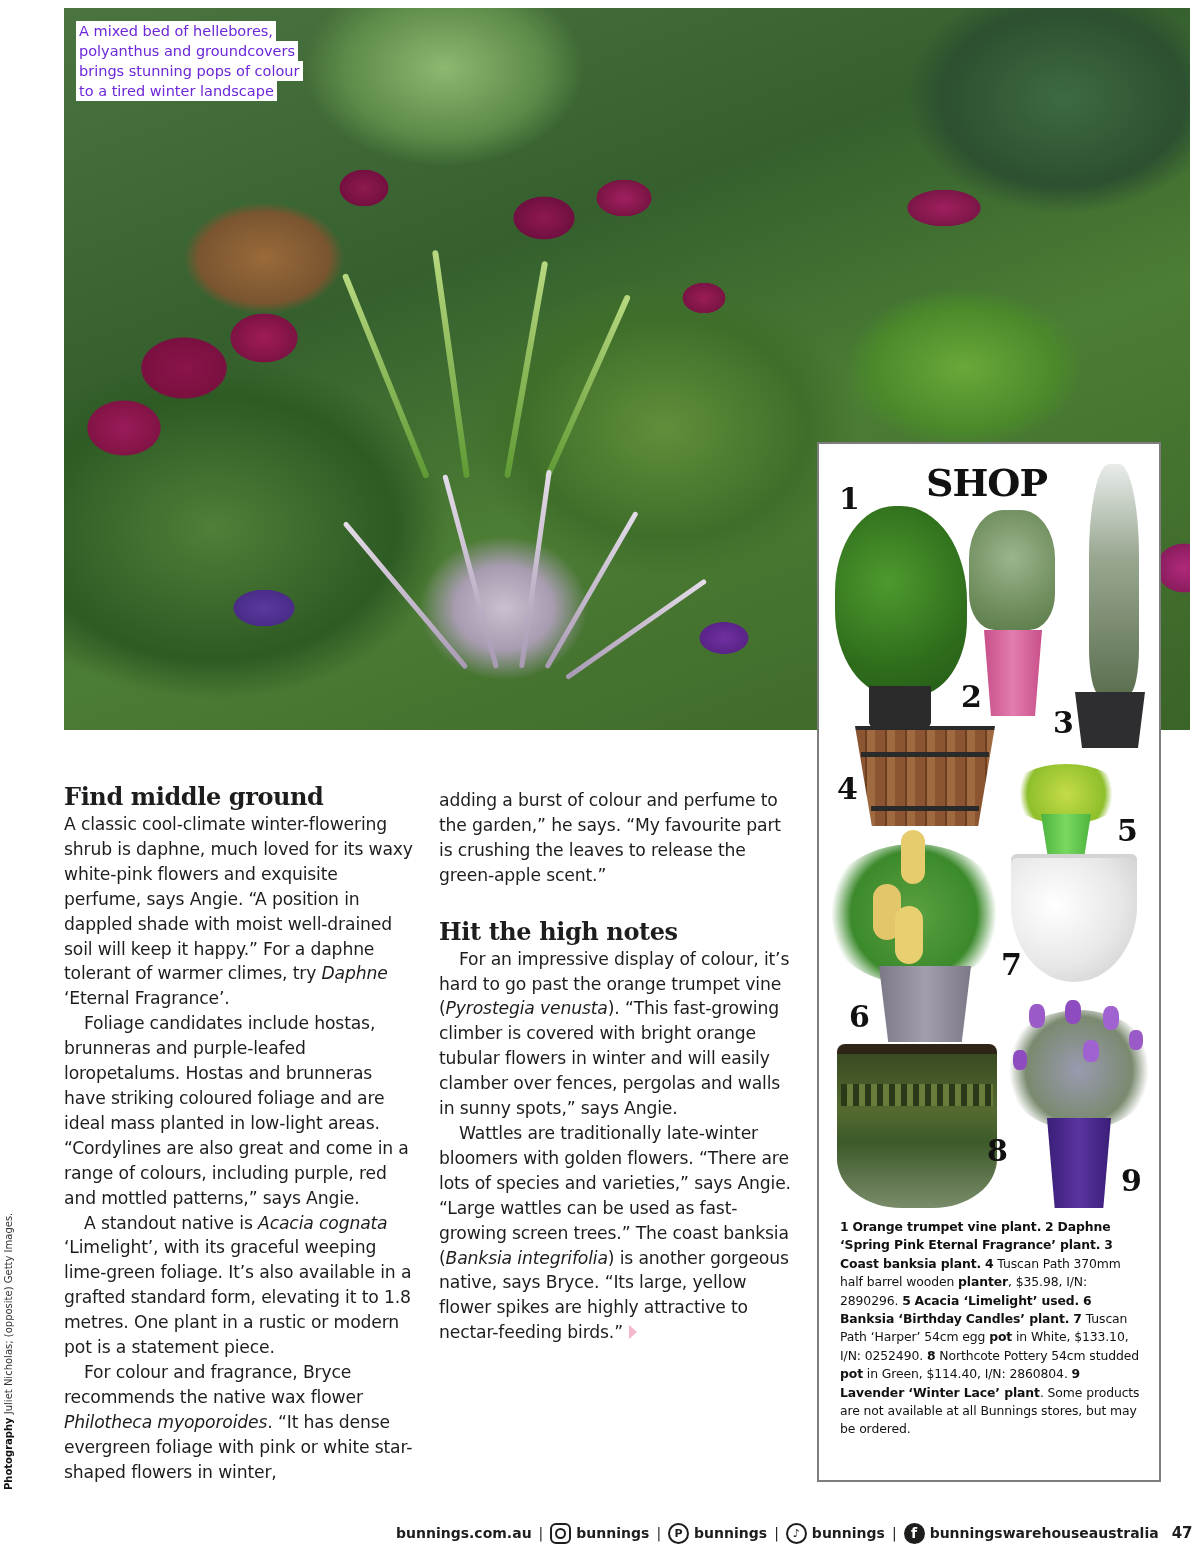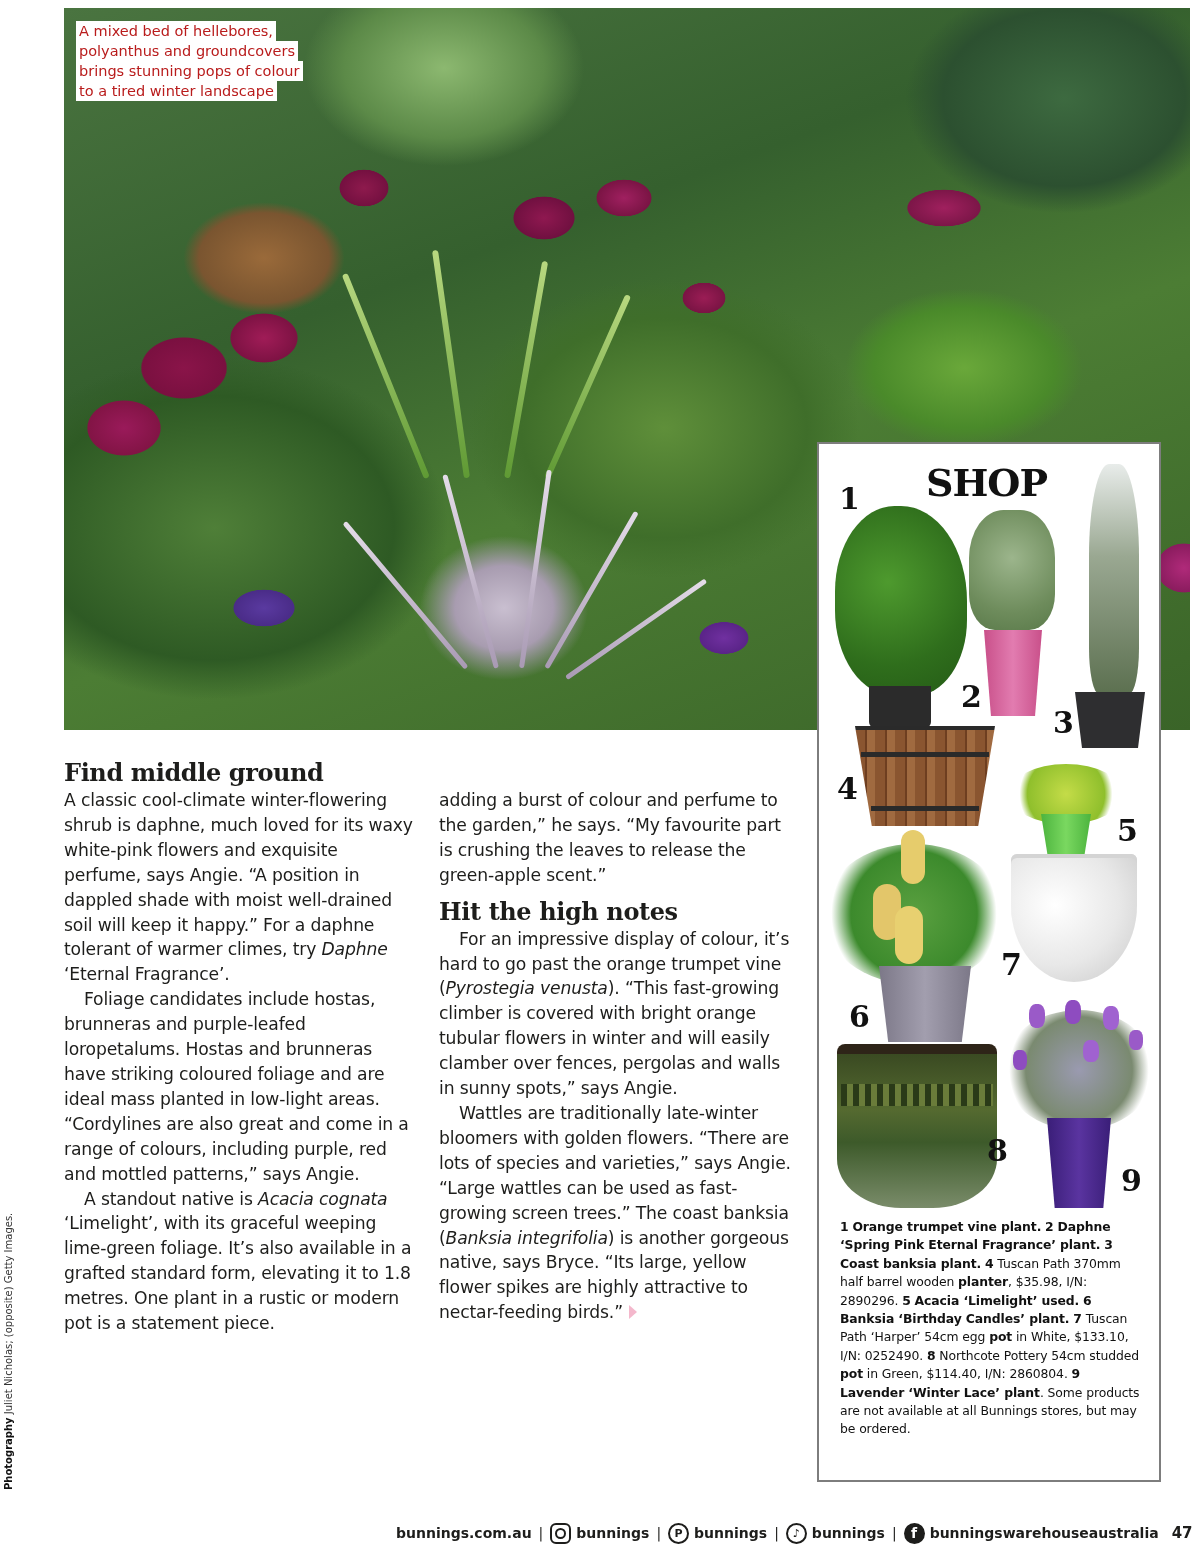--- a/index.html
+++ b/index.html
@@ -35,42 +35,42 @@
     }
     .photo .blade {
       position: absolute; width: 6px; border-radius: 3px;
       background: linear-gradient(#b8d880, #5f9a34);
       transform-origin: bottom center;
     }
     .photo .blade.pale { background: linear-gradient(#e4dce8, #a99ab4); width: 5px; }
     .caption {
       position: absolute; left: 76px; top: 21px;
       font-family: "DejaVu Sans", sans-serif; font-size: 14.5px; line-height: 20px;
-      color: #b91c1c;
+      color: #6d28d9;
     }
     .caption span {
       background: #ffffff; padding: 0 3px; display: inline-block;
       line-height: 20px; margin-bottom: 0;
     }
 
     
     .col {
-      position: absolute; top: 758px; width: 352px;
+      position: absolute; top: 782px; width: 352px;
       font-family: "DejaVu Sans", sans-serif; font-size: 17.2px; line-height: 24.9px;
       color: #1d1d1b; letter-spacing: -0.15px;
     }
     .col.left { left: 64px; }
     .col.mid { left: 439px; top: 788px; }
     .col h2 {
       font-family: "DejaVu Serif", serif; font-weight: bold; font-size: 24px;
       margin: 0; line-height: 30px; letter-spacing: -0.4px;
     }
     .col p { margin: 0; }
     .col p.ind { text-indent: 20px; }
-    .col p.gap { margin-bottom: 9px; }
+    .col p.gap { margin-bottom: 29px; }
     .col em { font-style: italic; }
     .cont-arrow {
       display: inline-block; width: 0; height: 0; margin-left: 6px;
       border-top: 7px solid transparent; border-bottom: 7px solid transparent;
       border-left: 8px solid #f4b8cc; vertical-align: -1px;
     }
 
     
     .credit {
       position: absolute; left: 3px; top: 1490px;
@@ -144,20 +144,21 @@
   <span>polyanthus and groundcovers</span><br>
   <span>brings stunning pops of colour</span><br>
   <span>to a tired winter landscape</span>
 </div>
 
 <div class="col left">
   <h2>Find middle ground</h2>
   <p><span>A classic cool-climate winter-flowering shrub is daphne, much loved for its waxy white-pink flowers and exquisite perfume, says Angie. “A position in dappled shade with moist well-drained soil will keep it happy.” For a daphne tolerant of warmer climes, try </span><em>Daphne</em><span> ‘Eternal Fragrance’.</span></p>
   <p class="ind">Foliage candidates include hostas, brunneras and purple-leafed loropetalums. Hostas and brunneras have striking coloured foliage and are ideal mass planted in low-light areas. “Cordylines are also great and come in a range of colours, including purple, red and mottled patterns,” says Angie.</p>
   <p class="ind"><span>A standout native is </span><em>Acacia cognata</em><span> ‘Limelight’, with its graceful weeping lime-green foliage. It’s also available in a grafted standard form, elevating it to 1.8 metres. One plant in a rustic or modern pot is a statement piece.</span></p>
+  <p class="ind"><span>For colour and fragrance, Bryce recommends the native wax flower </span><em>Philotheca myoporoides</em><span>. “It has dense evergreen foliage with pink or white star-shaped flowers in winter,</span></p>
 </div>
 
 <div class="col mid">
   <p class="gap">adding a burst of colour and perfume to the garden,” he says. “My favourite part is crushing the leaves to release the green-apple scent.”</p>
   <h2>Hit the high notes</h2>
   <p class="ind"><span>For an impressive display of colour, it’s hard to go past the orange trumpet vine (</span><em>Pyrostegia venusta</em><span>). “This fast-growing climber is covered with bright orange tubular flowers in winter and will easily clamber over fences, pergolas and walls in sunny spots,” says Angie.</span></p>
   <p class="ind"><span>Wattles are traditionally late-winter bloomers with golden flowers. “There are lots of species and varieties,” says Angie. “Large wattles can be used as fast-growing screen trees.” The coast banksia (</span><em>Banksia integrifolia</em><span>) is another gorgeous native, says Bryce. “Its large, yellow flower spikes are highly attractive to nectar-feeding birds.”</span><span class="cont-arrow"></span></p>
 </div>
 
 <div class="credit">

